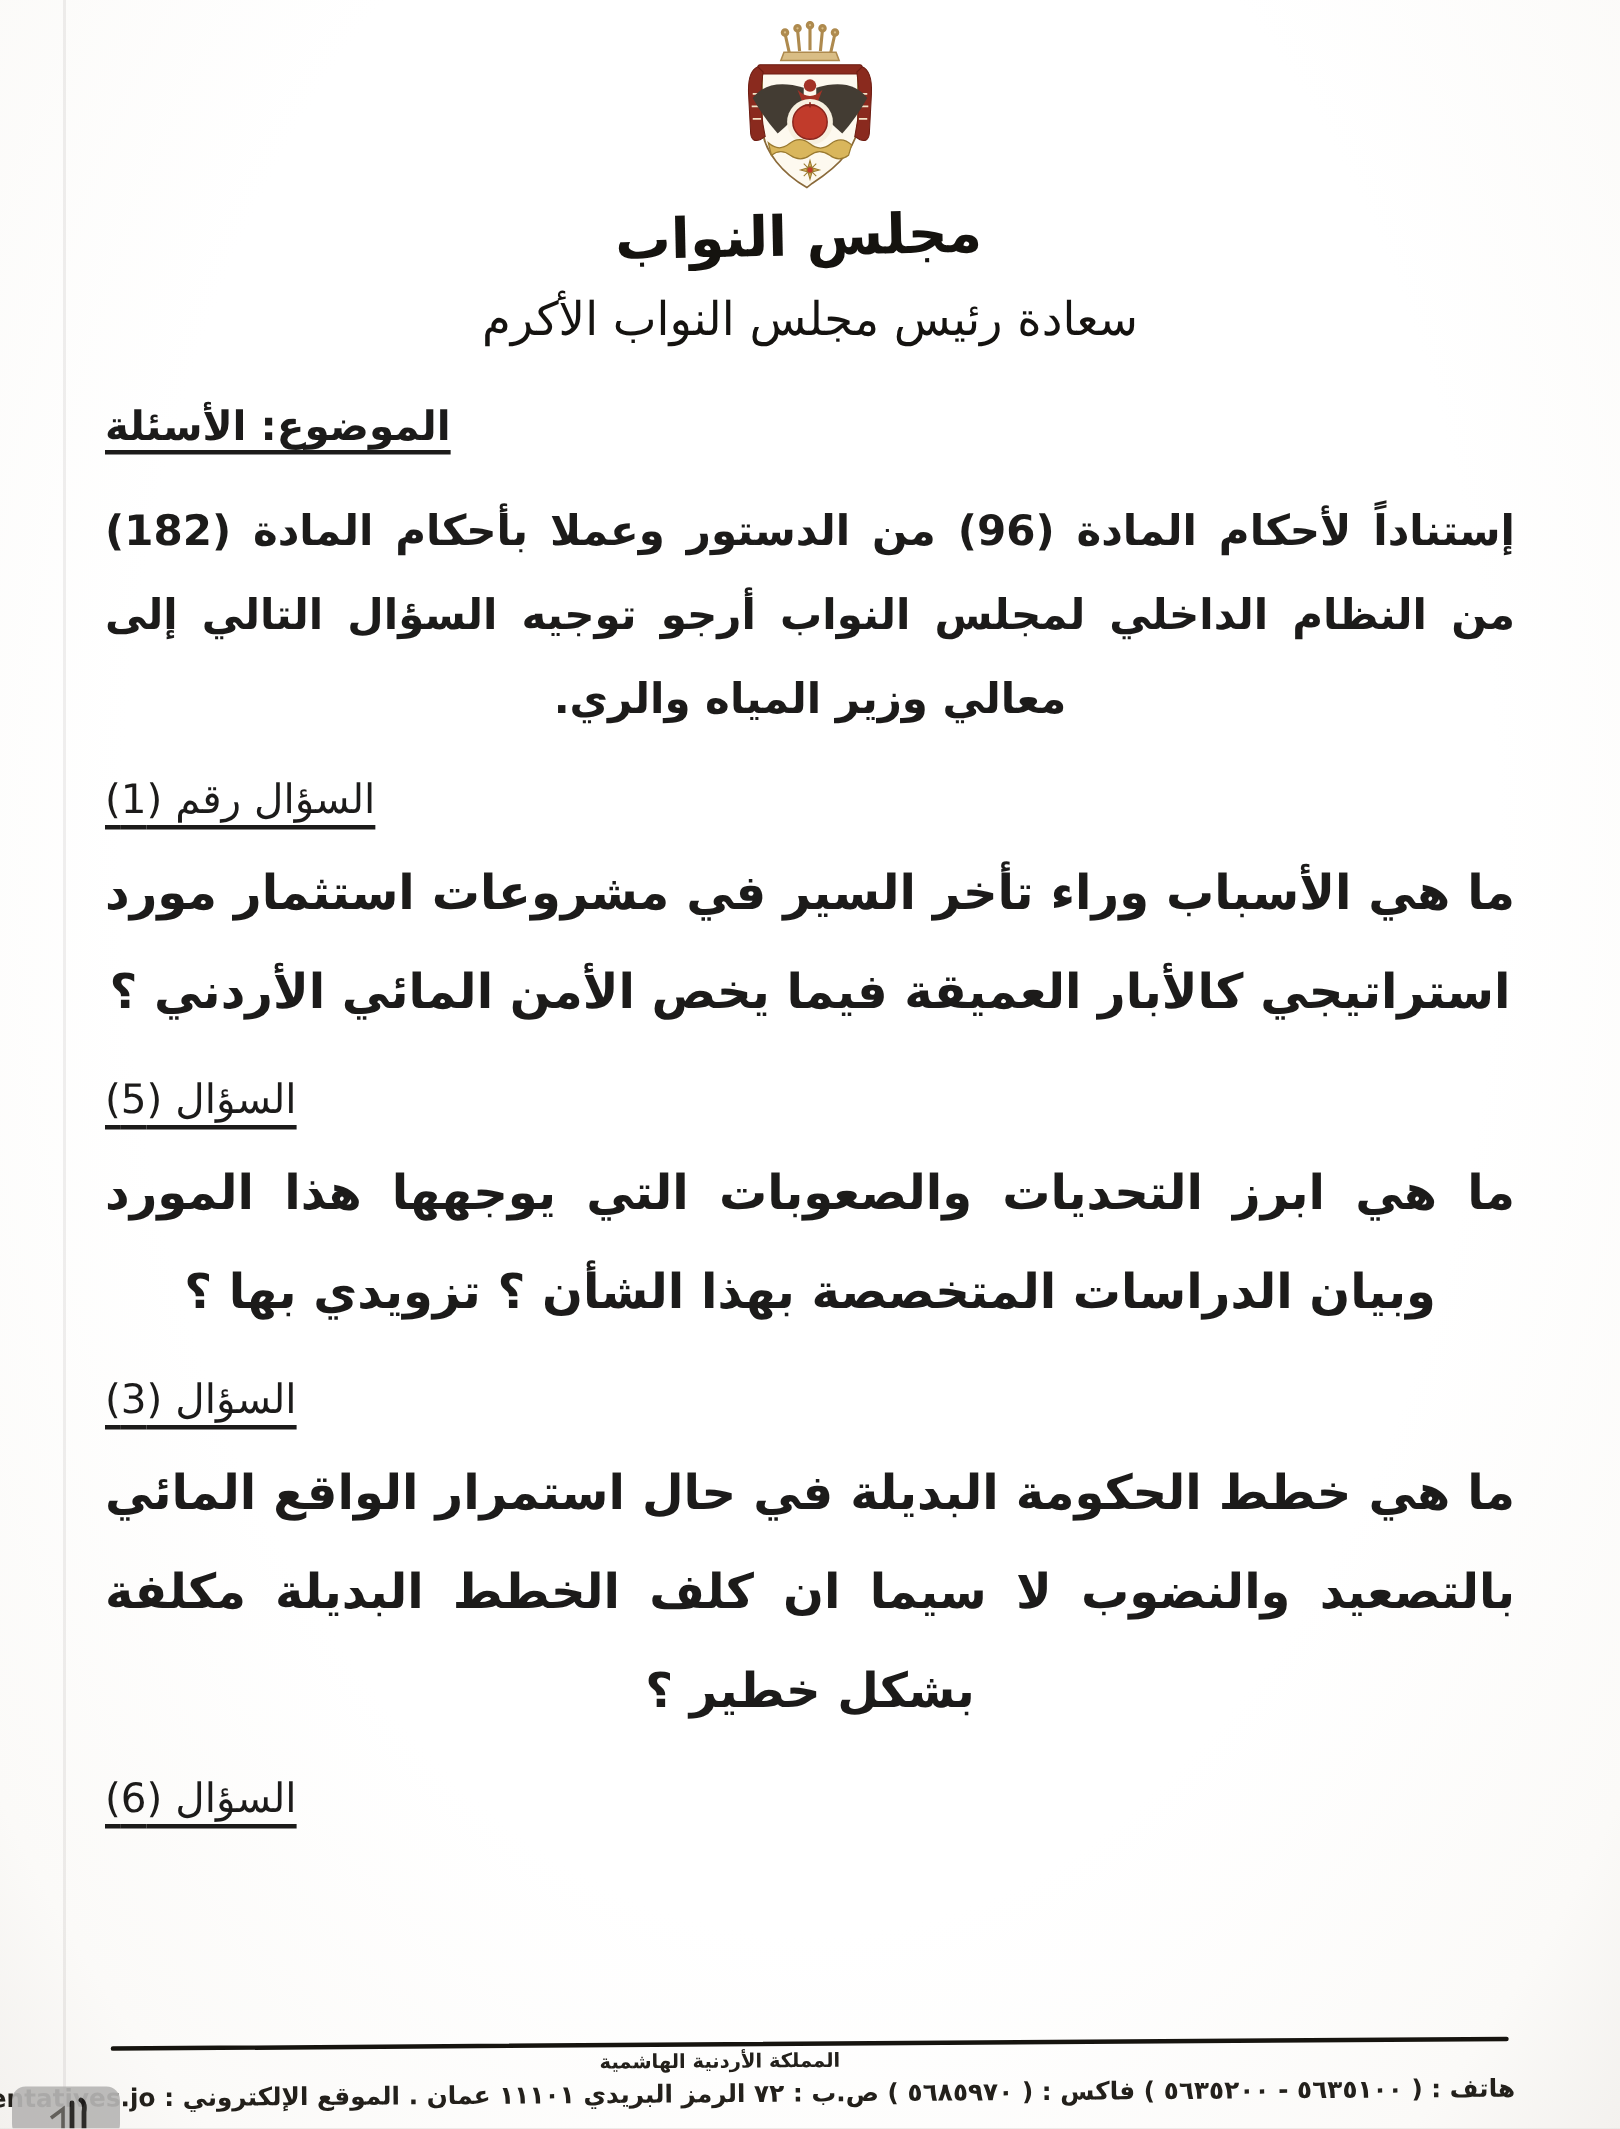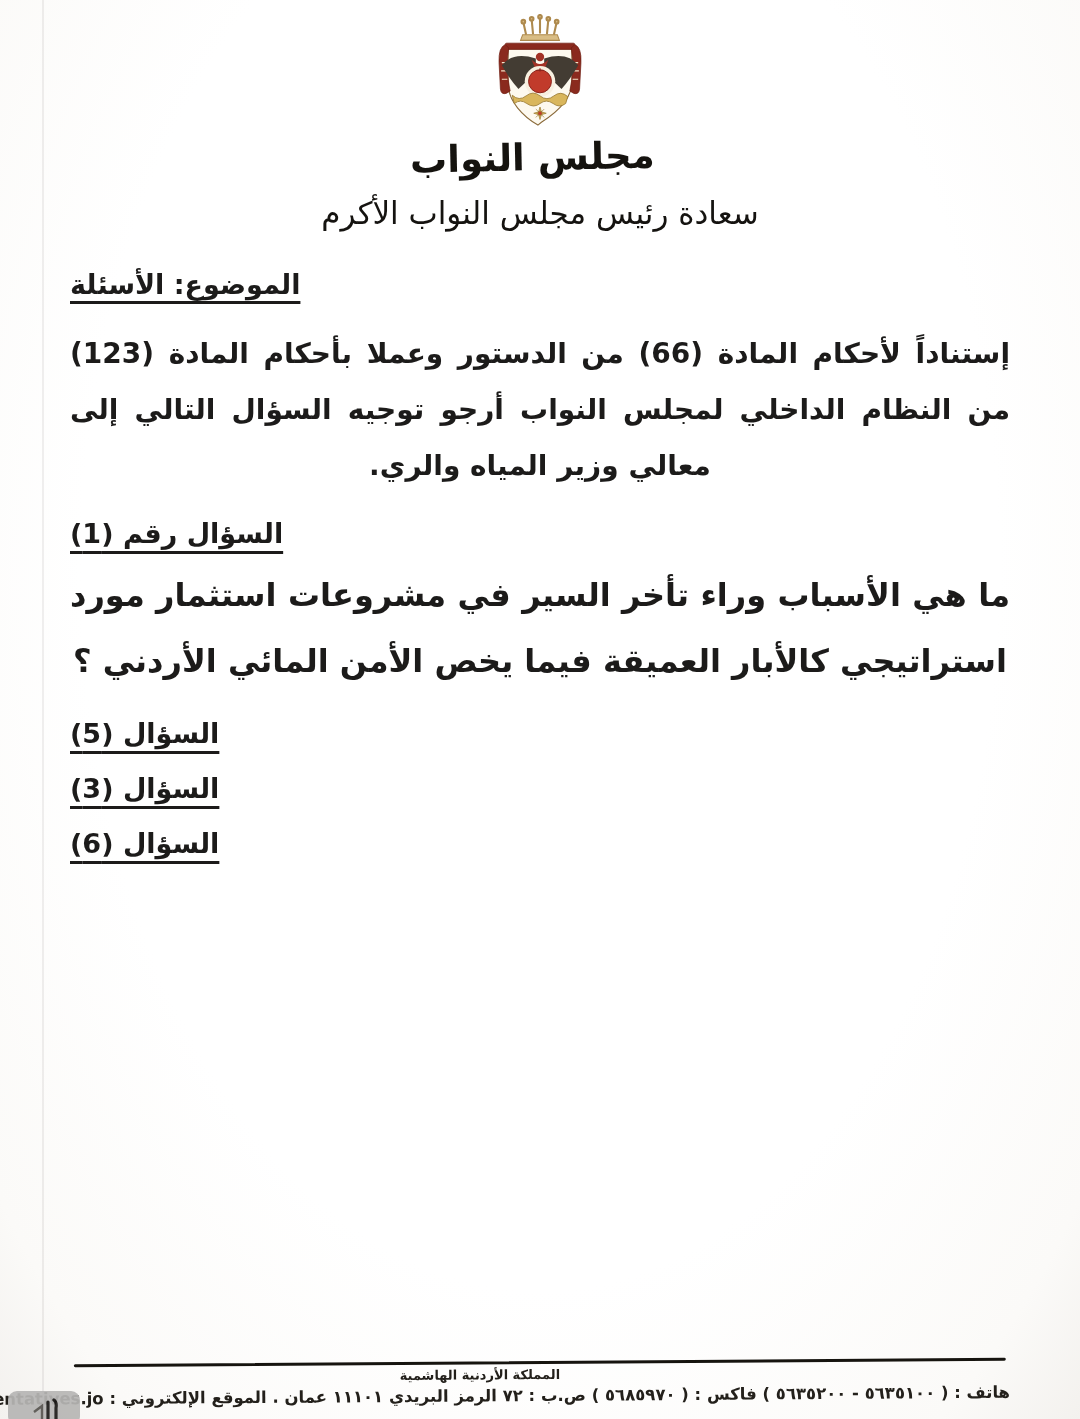--- a/index.html
+++ b/index.html
@@ -41,21 +41,21 @@
     text-decoration-thickness:2.5px;
     text-underline-offset:7px;
   }
   .intro{
     margin:26px 0 0 0;
     font-size:28px;font-weight:700;line-height:2.0;
     text-align:justify;text-align-last:center;
   }
   .q-head{
     margin-top:24px;
-    font-size:27px;font-weight:700;
+    font-size:27px;font-weight:400;
     align-self:flex-end;
     text-decoration:underline;
     text-decoration-thickness:2.5px;
     text-underline-offset:8px;
   }
   .q-body{
     margin:14px 0 0 0;
     font-size:32px;font-weight:700;line-height:2.05;
     text-align:justify;text-align-last:center;
   }
@@ -135,28 +135,30 @@
         <circle r="3" fill="#c13b2b" stroke="#9a7a30" stroke-width="1"></circle>
       </g>
     </svg>
 
     <div class="org-callig">مجلس النواب</div>
     <h1 class="doc-title">سعادة رئيس مجلس النواب الأكرم</h1>
   </div>
 
   <div class="subject">الموضوع: الأسئلة</div>
 
-  <p class="intro">إستناداً لأحكام المادة (66) من الدستور وعملا بأحكام المادة (123) من النظام الداخلي لمجلس النواب أرجو توجيه السؤال التالي إلى معالي وزير المياه والري.</p>
+  <p class="intro">إستناداً لأحكام المادة (96) من الدستور وعملا بأحكام المادة (182) من النظام الداخلي لمجلس النواب أرجو توجيه السؤال التالي إلى معالي وزير المياه والري.</p>
 
   <div class="q-head">السؤال رقم (1)</div>
   <p class="q-body">ما هي الأسباب وراء تأخر السير في مشروعات استثمار مورد استراتيجي كالأبار العميقة فيما يخص الأمن المائي الأردني ؟</p>
 
   <div class="q-head">السؤال (5)</div>
+  <p class="q-body">ما هي ابرز التحديات والصعوبات التي يوجهها هذا المورد وبيان الدراسات المتخصصة بهذا الشأن ؟ تزويدي بها ؟</p>
 
   <div class="q-head">السؤال (3)</div>
+  <p class="q-body">ما هي خطط الحكومة البديلة في حال استمرار الواقع المائي بالتصعيد والنضوب لا سيما ان كلف الخطط البديلة مكلفة بشكل خطير ؟</p>
 
   <div class="q-head">السؤال (6)</div>
 
   <div class="ftr">
     <div class="ftr-rule"></div>
     <div class="kingdom-callig">المملكة الأردنية الهاشمية</div>
     <div class="contact">هاتف : ( ٥٦٣٥١٠٠ - ٥٦٣٥٢٠٠ ) فاكس : ( ٥٦٨٥٩٧٠ ) ص.ب : ٧٢ الرمز البريدي ١١١٠١ عمان . الموقع الإلكتروني : www.representatives.jo</div>
   </div>
 
   <div class="scan-line"></div>

